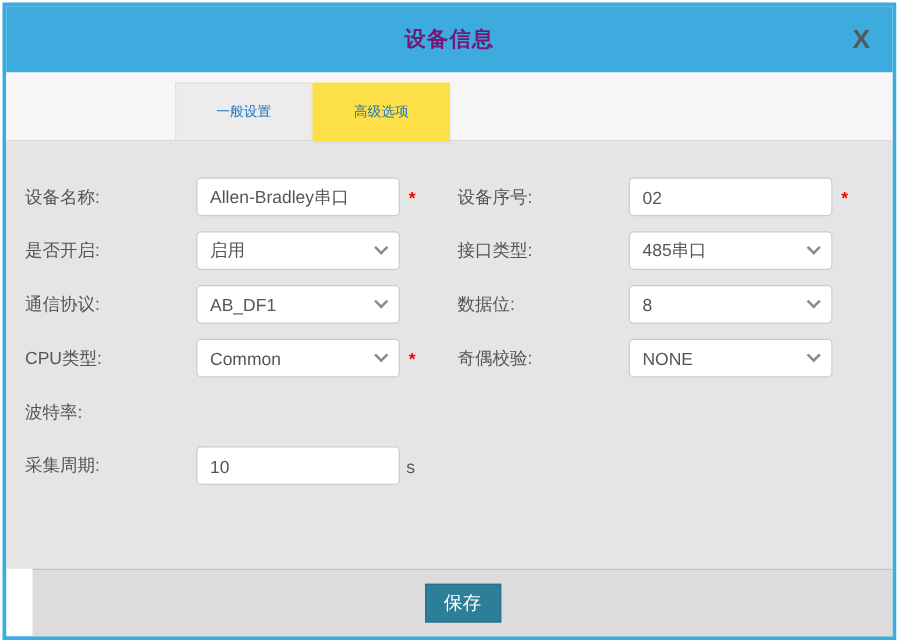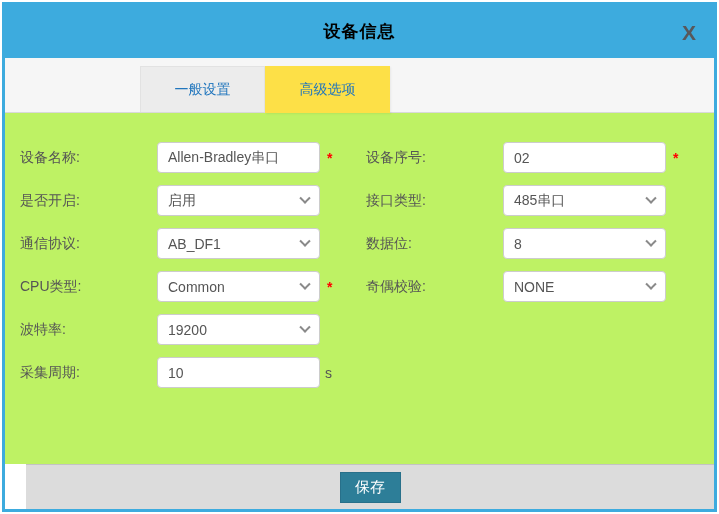--- a/index.html
+++ b/index.html
@@ -20,21 +20,21 @@
   .dlg-header {
     height: 53px;
     background: #3dabde;
     position: relative;
     display: flex;
     align-items: center;
     justify-content: center;
     flex: 0 0 auto;
   }
   .dlg-title {
-    color: #000000;
+    color: #701a75;
     font-size: 17px;
     font-weight: bold;
     letter-spacing: 1px;
   }
   .dlg-close {
     position: absolute;
     right: 18px;
     top: 50%;
     transform: translateY(-50%);
     color: #58585b;
@@ -55,47 +55,47 @@
     flex: 0 0 auto;
   }
   .tabstrip::after {
     content: "";
     position: absolute;
     left: 0; right: 0; bottom: 0;
     height: 1px;
     background: #d9d9d9;
   }
   .tab {
-    width: 125px;
+    width: 110px;
     height: 46px;
     display: flex;
     align-items: center;
     justify-content: center;
-    font-size: 14px;
+    font-size: 11px;
     color: #2176bd;
     cursor: pointer;
   }
   .tab--general {
     background: #ececec;
     border: 1px solid #e2e2e2;
     border-bottom: none;
     margin-bottom: 1px;
   }
   .tab--advanced {
     background: #fde047;
     height: 47px;
     position: relative;
     z-index: 2;
     box-shadow: 1px 1px 2px rgba(0,0,0,0.06);
   }
 
   
   .form-area {
     flex: 1 1 auto;
-    background: #bef264;
+    background: #e5e5e5;
     display: flex;
     padding: 29px 12px 0 15px;
   }
   .col { display: flex; flex-direction: column; }
   .col--left  { width: 350px; }
   .col--right { width: 340px; }
 
   .frow {
     display: flex;
     align-items: center;
@@ -149,21 +149,21 @@
     margin-left: 7px;
   }
   .suffix {
     color: #555555;
     font-size: 14px;
     margin-left: 5px;
   }
 
   
   .dlg-footer {
-    height: 45px;
+    height: 54px;
     flex: 0 0 auto;
     background: #dcdcdc;
     border-top: 1px solid #c3c3c3;
     display: flex;
     align-items: center;
     justify-content: center;
     margin-left: 21px;
   }
   .save-btn {
     width: 61px;
@@ -221,24 +221,20 @@
         <span class="flabel">CPU类型:</span>
         <div class="fselect">
           <span>Common</span>
           <span class="chevron"></span>
         </div>
         <span class="req">*</span>
       </div>
 
       <div class="frow">
         <span class="flabel">波特率:</span>
-        <div class="fselect">
-          <span>19200</span>
-          <span class="chevron"></span>
-        </div>
       </div>
 
 
       <div class="frow">
         <span class="flabel">采集周期:</span>
         <input class="finput" value="10" style="">
         <span class="suffix">s</span>
       </div>
 
     </div>

